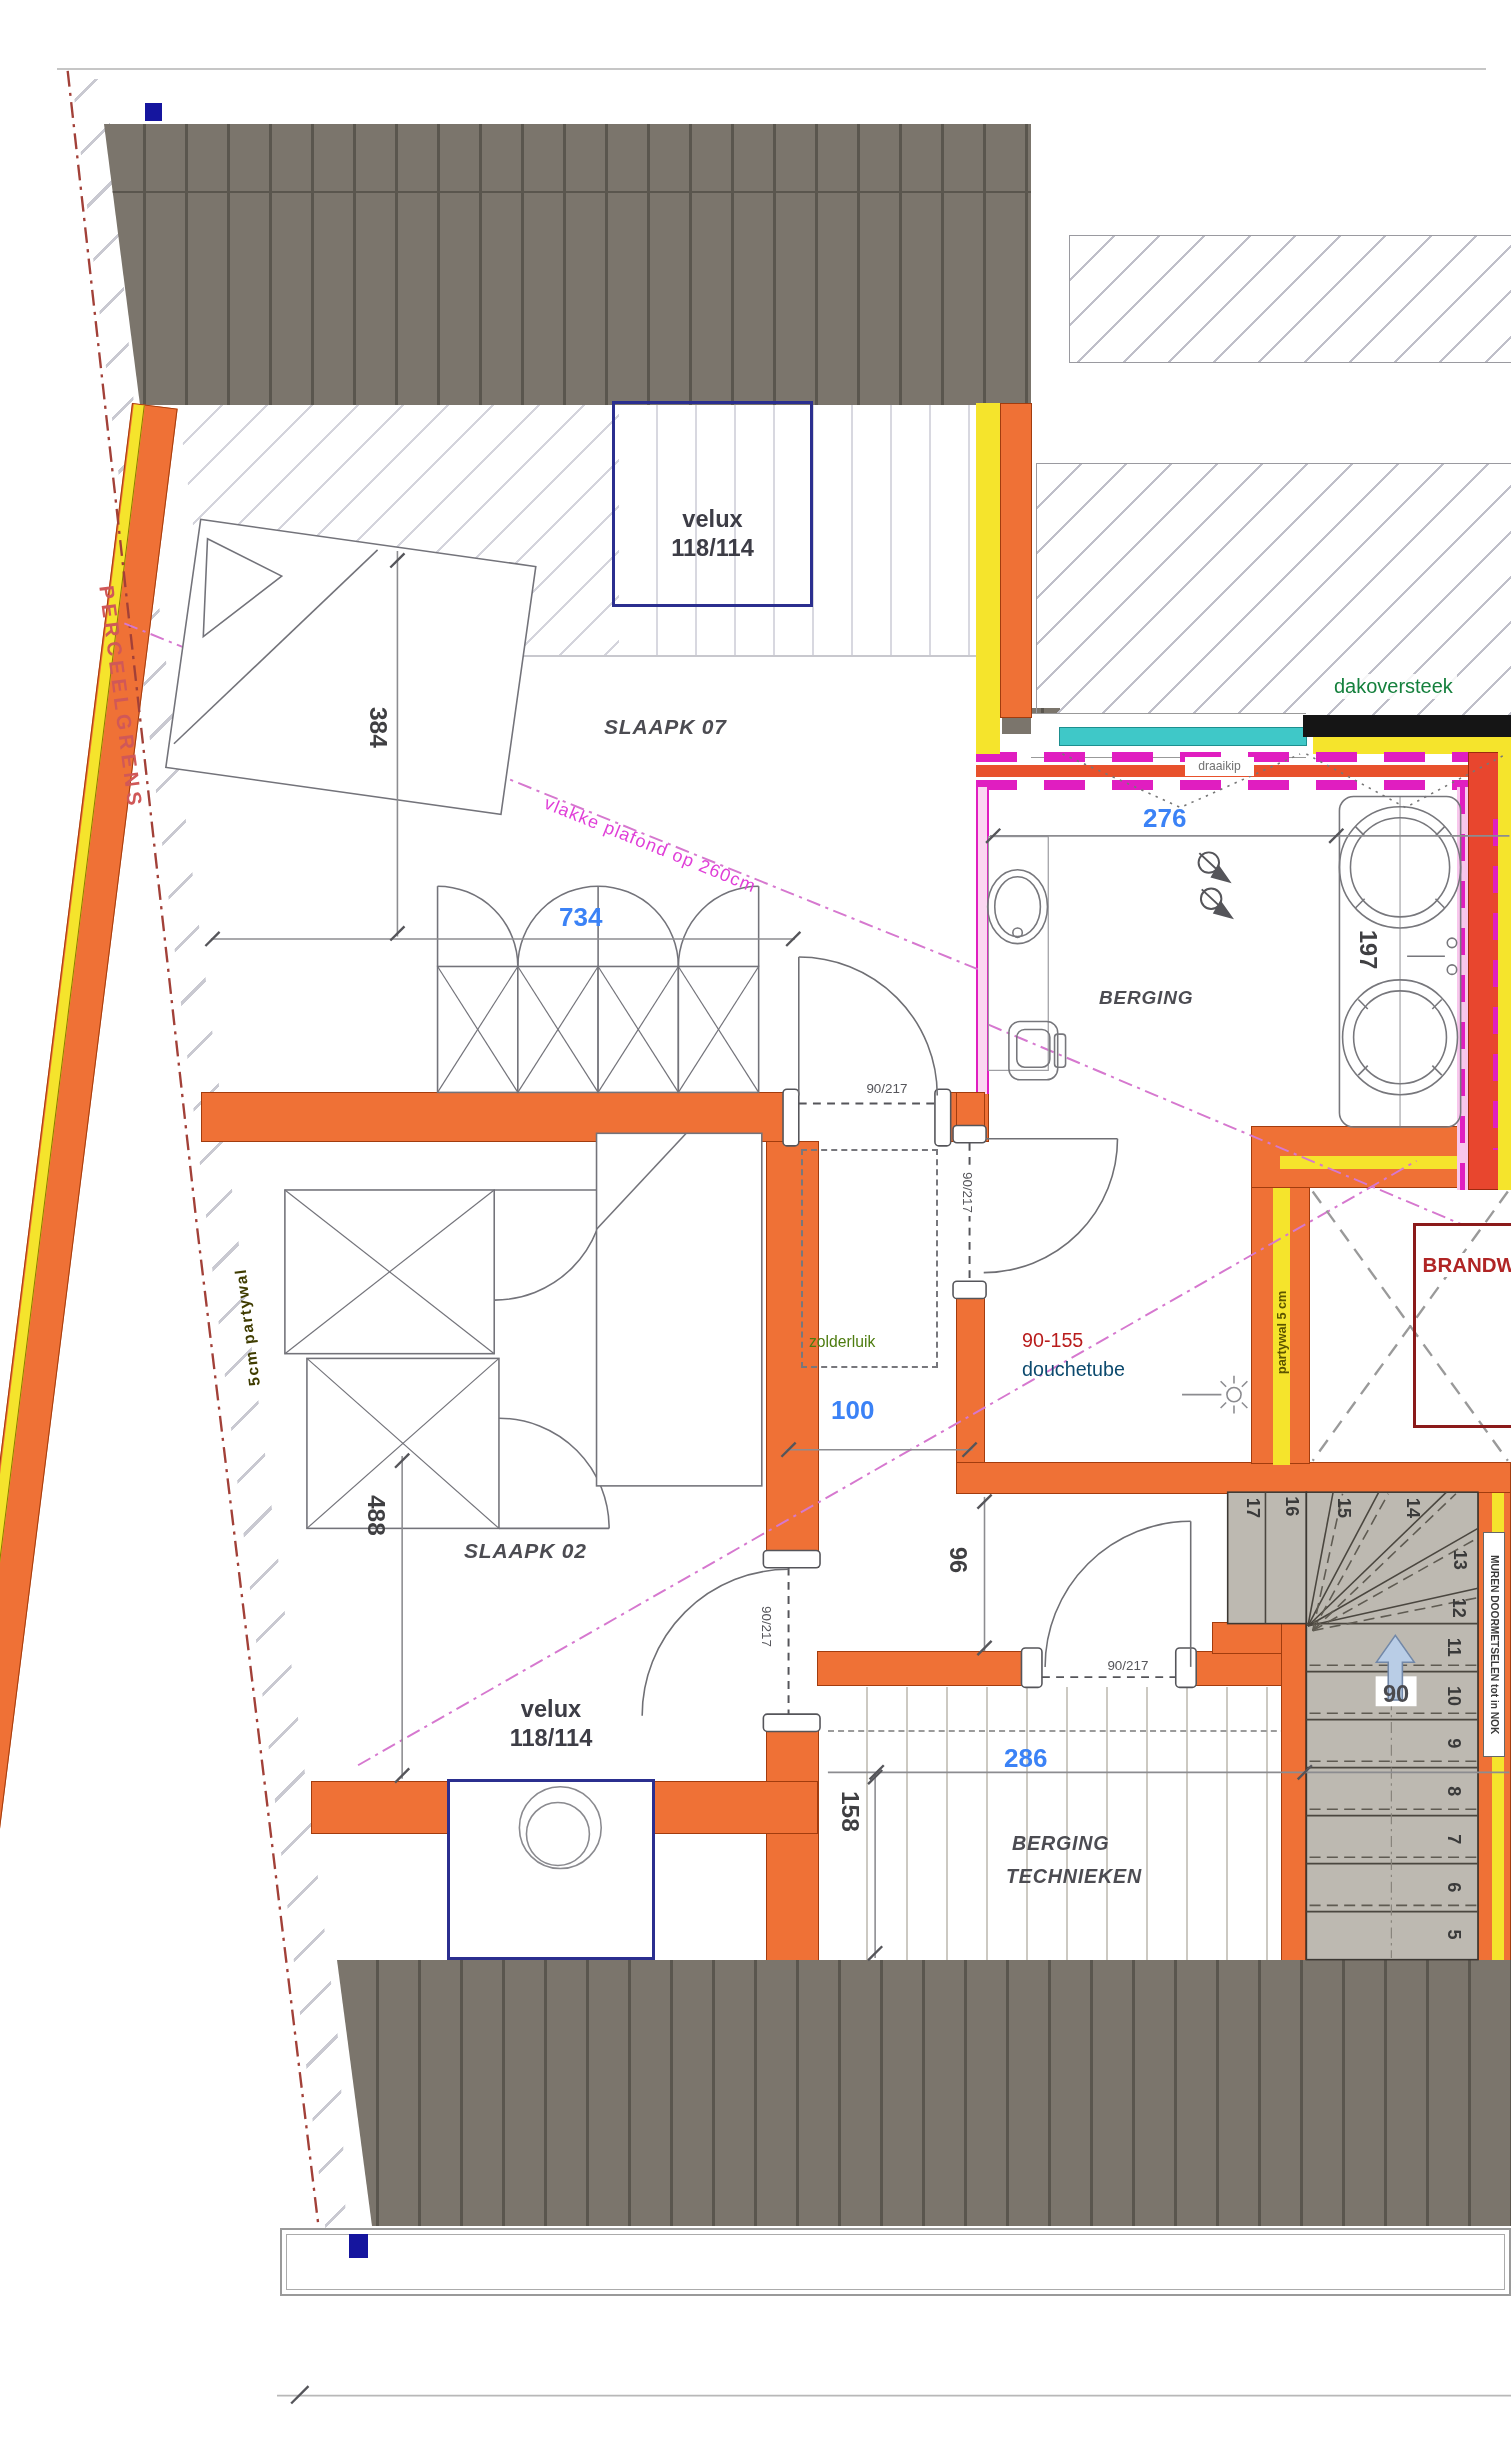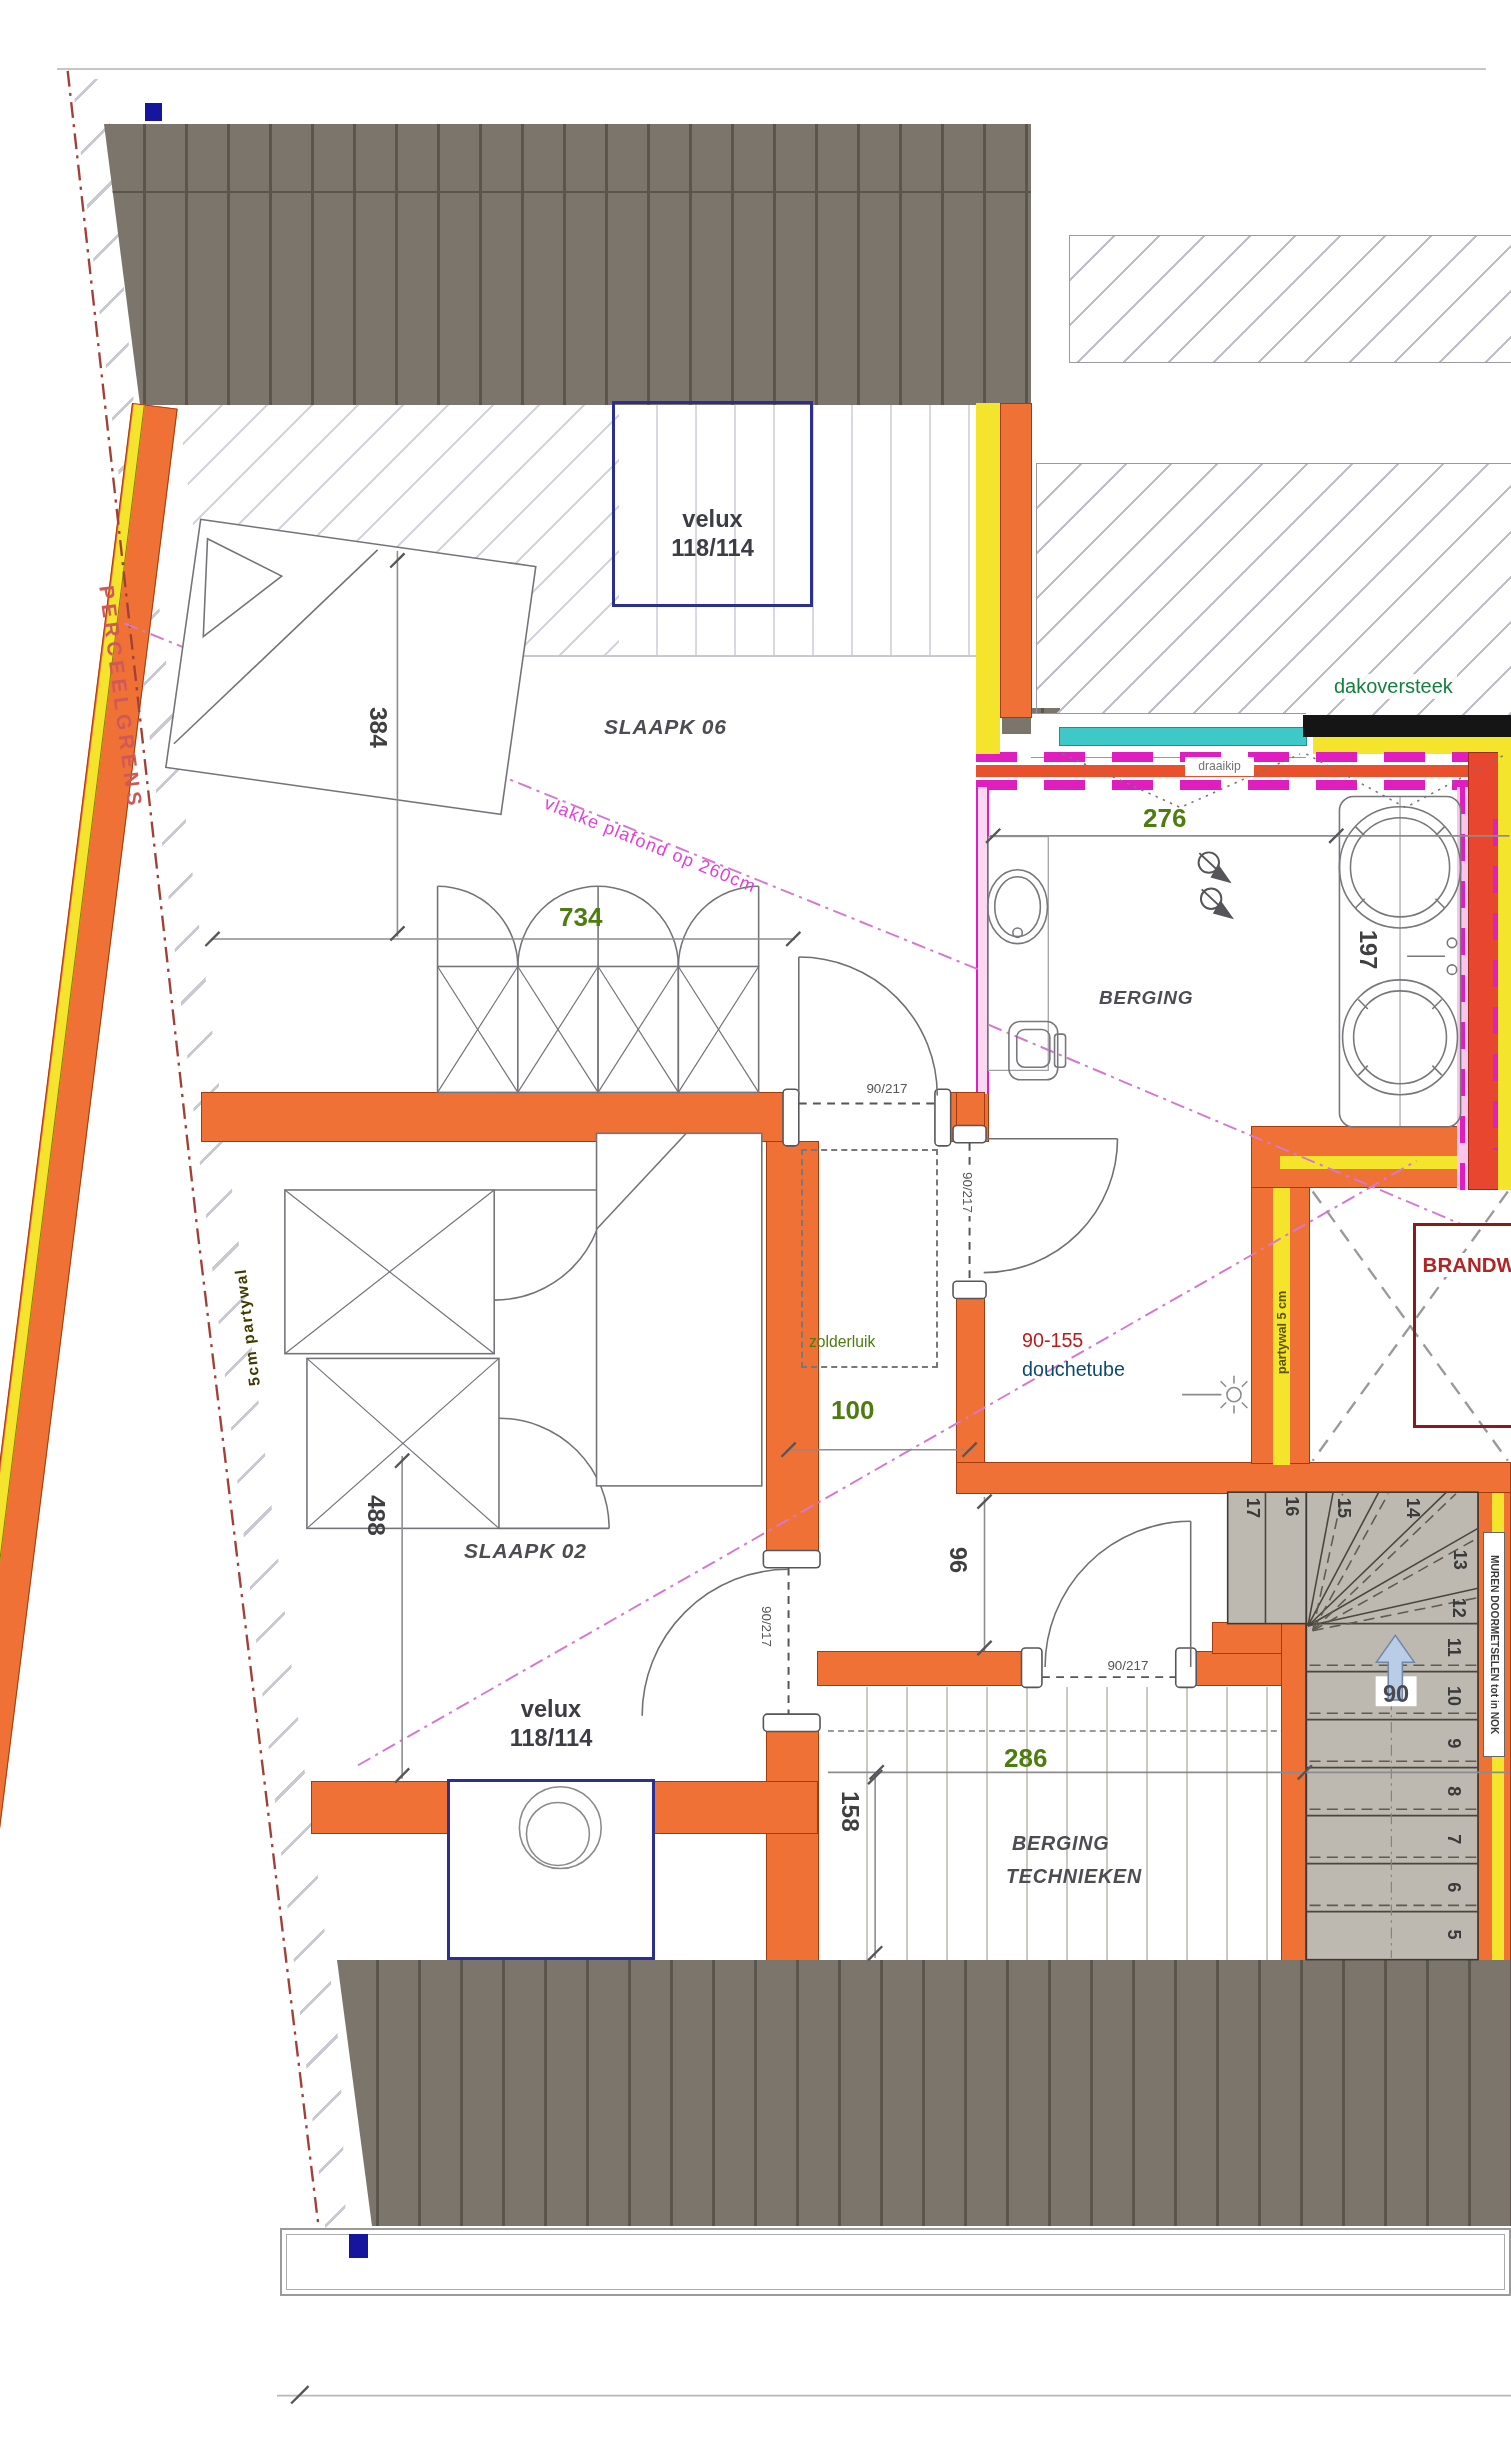--- a/index.html
+++ b/index.html
@@ -3,21 +3,21 @@
 <meta charset="utf-8">
 <style>
   html,body{margin:0;padding:0;background:#fff}
   #canvas{position:relative;width:1511px;height:2450px;background:#fff;overflow:hidden;
           font-family:"Liberation Sans",sans-serif}
   .abs{position:absolute}
   .wall{position:absolute;background:#ef7136;border:1.6px solid #a23c0e;box-sizing:border-box}
   .wallr{position:absolute;background:#e8462e;border:1.6px solid #9c2a10;box-sizing:border-box}
   .yellow{position:absolute;background:#f5e42c}
   .t{position:absolute;white-space:nowrap;color:#46464c}
-  .dim{font-weight:bold;font-size:26px;color:#4d7c0f}
+  .dim{font-weight:bold;font-size:26px;color:#3b82f6}
   .dimv{font-weight:bold;font-size:24.4px;color:#3f3f42;writing-mode:vertical-rl}
   .room{font-style:italic;font-weight:bold;font-size:21px;color:#4c4c52;letter-spacing:0.8px}
   .door{font-size:13.4px;color:#55555a;background:#fff;padding:0 2.4px;line-height:1.15}
   .doorv{font-size:13.4px;color:#55555a;background:#fff;writing-mode:vertical-rl;padding:2.4px 0;line-height:1.15}
   .hwedge{background-image:repeating-linear-gradient(135deg,rgba(0,0,0,0) 0 39px,#c9c9d1 39px 42px)}
   .hdak{background-image:repeating-linear-gradient(135deg,rgba(0,0,0,0) 0 30px,#bfbfc9 30px 32px);
         border:1.2px solid #9a9aa0;border-right:none;box-sizing:border-box}
   .hdiag{background-image:repeating-linear-gradient(135deg,rgba(0,0,0,0) 0 30px,#d4d4dc 30px 32px)}
   .hvert{background-image:repeating-linear-gradient(90deg,rgba(0,0,0,0) 0 37px,#d8d8e0 37px 39px)}
   .hberg{background-image:repeating-linear-gradient(90deg,rgba(0,0,0,0) 0 38px,#ccc9c2 38px 40px)}
@@ -365,21 +365,21 @@
               box-sizing:border-box;display:flex;align-items:center;justify-content:center">
     <span class="t" style="position:static;writing-mode:vertical-rl;font-size:10.2px;font-weight:bold;color:#3a3a3a">MUREN DOORMETSELEN tot in NOK</span>
   </div>
 
   <div class="abs" style="left:280px;top:2228px;width:1231px;height:68px;border:2px solid #9a9a9a;background:#fff;box-sizing:border-box">
     <div class="abs" style="left:3.9px;top:3.9px;right:3.9px;bottom:3.9px;border:1.6px solid #ababab"></div>
   </div>
   <div class="abs" style="left:145px;top:103px;width:17.3px;height:18px;background:#15159e"></div>
   <div class="abs" style="left:349px;top:2234px;width:19px;height:23.6px;background:#15159e"></div>
 
-  <div class="t room" style="left:604px;top:715px">SLAAPK 06</div>
+  <div class="t room" style="left:604px;top:715px">SLAAPK 07</div>
   <div class="t room" style="left:464px;top:1539px">SLAAPK 02</div>
   <div class="t room" style="left:1099px;top:987px;font-size:19px">BERGING</div>
   <div class="t room" style="left:1012px;top:1832px;font-size:19.7px">BERGING</div>
   <div class="t room" style="left:1006px;top:1865px;font-size:19.7px">TECHNIEKEN</div>
 
   <div class="t dimv" style="left:364px;top:707px">384</div>
   <div class="t dim" style="left:559px;top:902px">734</div>
   <div class="t dim" style="left:1143px;top:803px">276</div>
   <div class="t dimv" style="left:1354px;top:930px;font-size:23.6px">197</div>
   <div class="t dim" style="left:831px;top:1395px">100</div>

